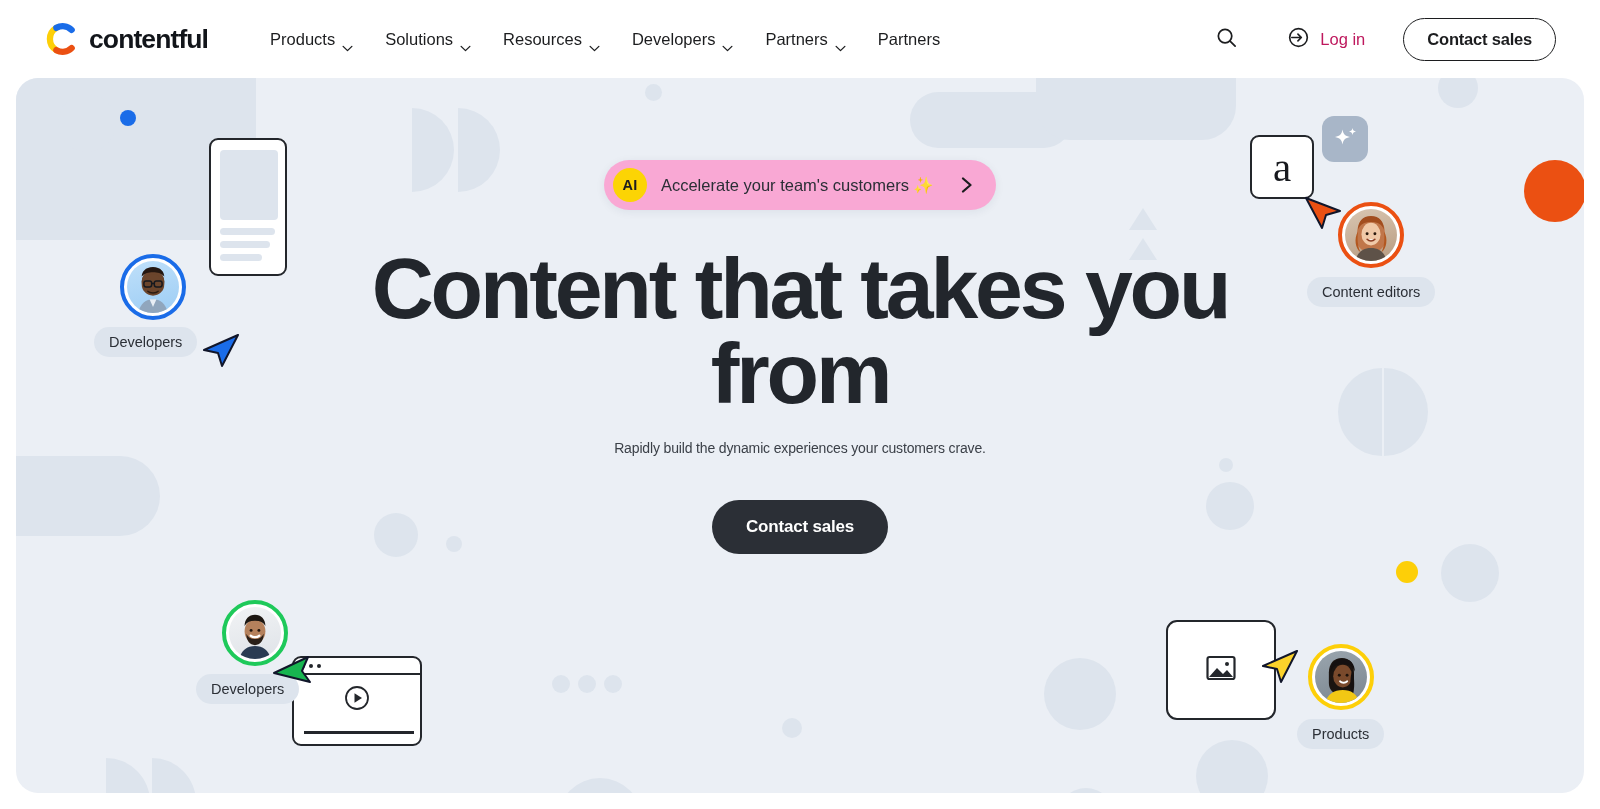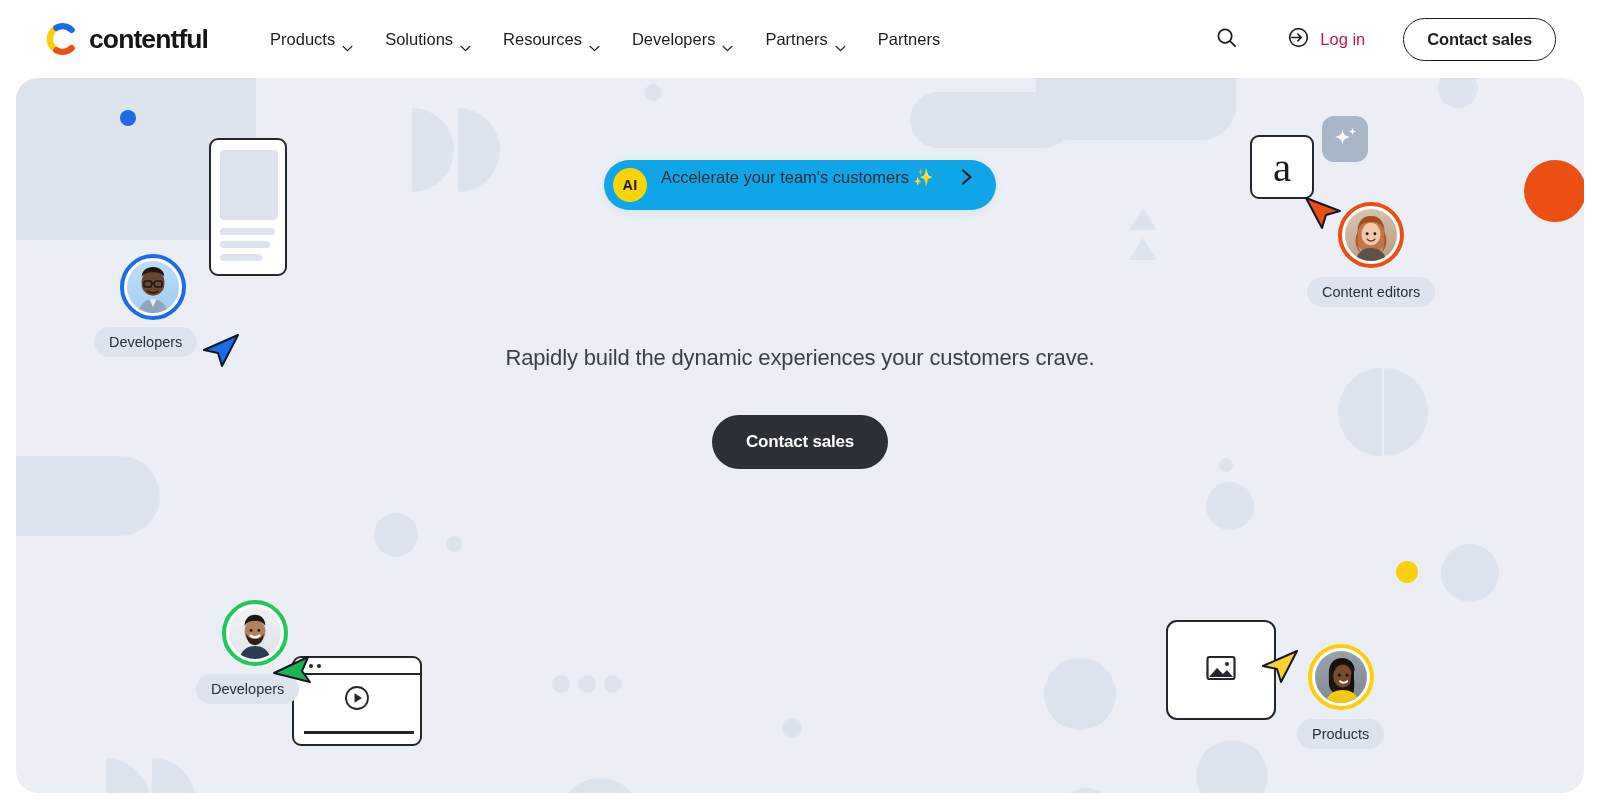--- a/index.html
+++ b/index.html
@@ -81,43 +81,43 @@
   .deco.blue  { background: #1a6ce8; }
   .deco.orange{ background: #eb5012; }
   .deco.yellow{ background: #fdcf08; }
 
   .hero-center {
     position: absolute; left: 0; top: 0; width: 100%; height: 100%;
     display: flex; flex-direction: column; align-items: center;
     padding-top: 82px; z-index: 6; pointer-events: none;
   }
   .ai-pill {
-    display: flex; align-items: flex-start; gap: 14px;
-    background: #0ea5e9; border-radius: 999px;
+    display: flex; align-items: center; gap: 14px;
+    background: #f9a8d4; border-radius: 999px;
     padding: 8px 16px 8px 9px;
     box-shadow: 0 2px 10px rgba(25,40,70,.07);
     pointer-events: auto; cursor: pointer;
   }
   .ai-badge {
     width: 34px; height: 34px; border-radius: 50%;
     background: #fcd404; display: flex; align-items: center;
     justify-content: center; font-size: 14.5px; font-weight: 700;
     color: #1c1d1f; letter-spacing: .2px;
   }
   .ai-text { font-size: 16.5px; color: #2b2f36; white-space: nowrap; }
   .ai-arrow { margin: 0 6px 0 12px; display:flex; align-items:center; }
 
   .headline {
     margin-top: 36px; text-align: center;
     font-size: 86px; font-weight: 700; line-height: 0.99;
     color: #22262c; letter-spacing: -3.2px;
     max-width: 1030px;
   }
   .sub {
-    margin-top: 14px; font-size: 22px; color: #3b4048;
+    margin-top: 24px; font-size: 14px; color: #3b4048;
     letter-spacing: -0.15px;
   }
   .btn-dark {
     margin-top: 44px; background: #2b2f36; color: #fff;
     border: none; border-radius: 999px; padding: 17px 34px;
     font-size: 17px; font-weight: 700; cursor: pointer;
     pointer-events: auto; font-family: "Liberation Sans", sans-serif;
     letter-spacing: -0.2px;
   }
 
@@ -395,21 +395,21 @@
       <div class="ai-badge">AI</div>
       <div class="ai-text">Accelerate your team's customers ✨</div>
       <div class="ai-arrow">
         <svg width="14" height="18" viewBox="0 0 14 18">
             <path d="M3 2.5 10.5 9 3 15.5" fill="none" stroke="#1c1d1f" stroke-width="2.3" stroke-linecap="round" stroke-linejoin="round"></path>
           </svg>
       </div>
     </div>
 
     <h1 class="headline">
-      <br>
+      <span>Content that takes you from</span><br>
     </h1>
 
     <p class="sub">Rapidly build the dynamic experiences your customers crave.</p>
 
     <button class="btn-dark">Contact sales</button>
   </div>
 
 </div>
 
 </body></html>

